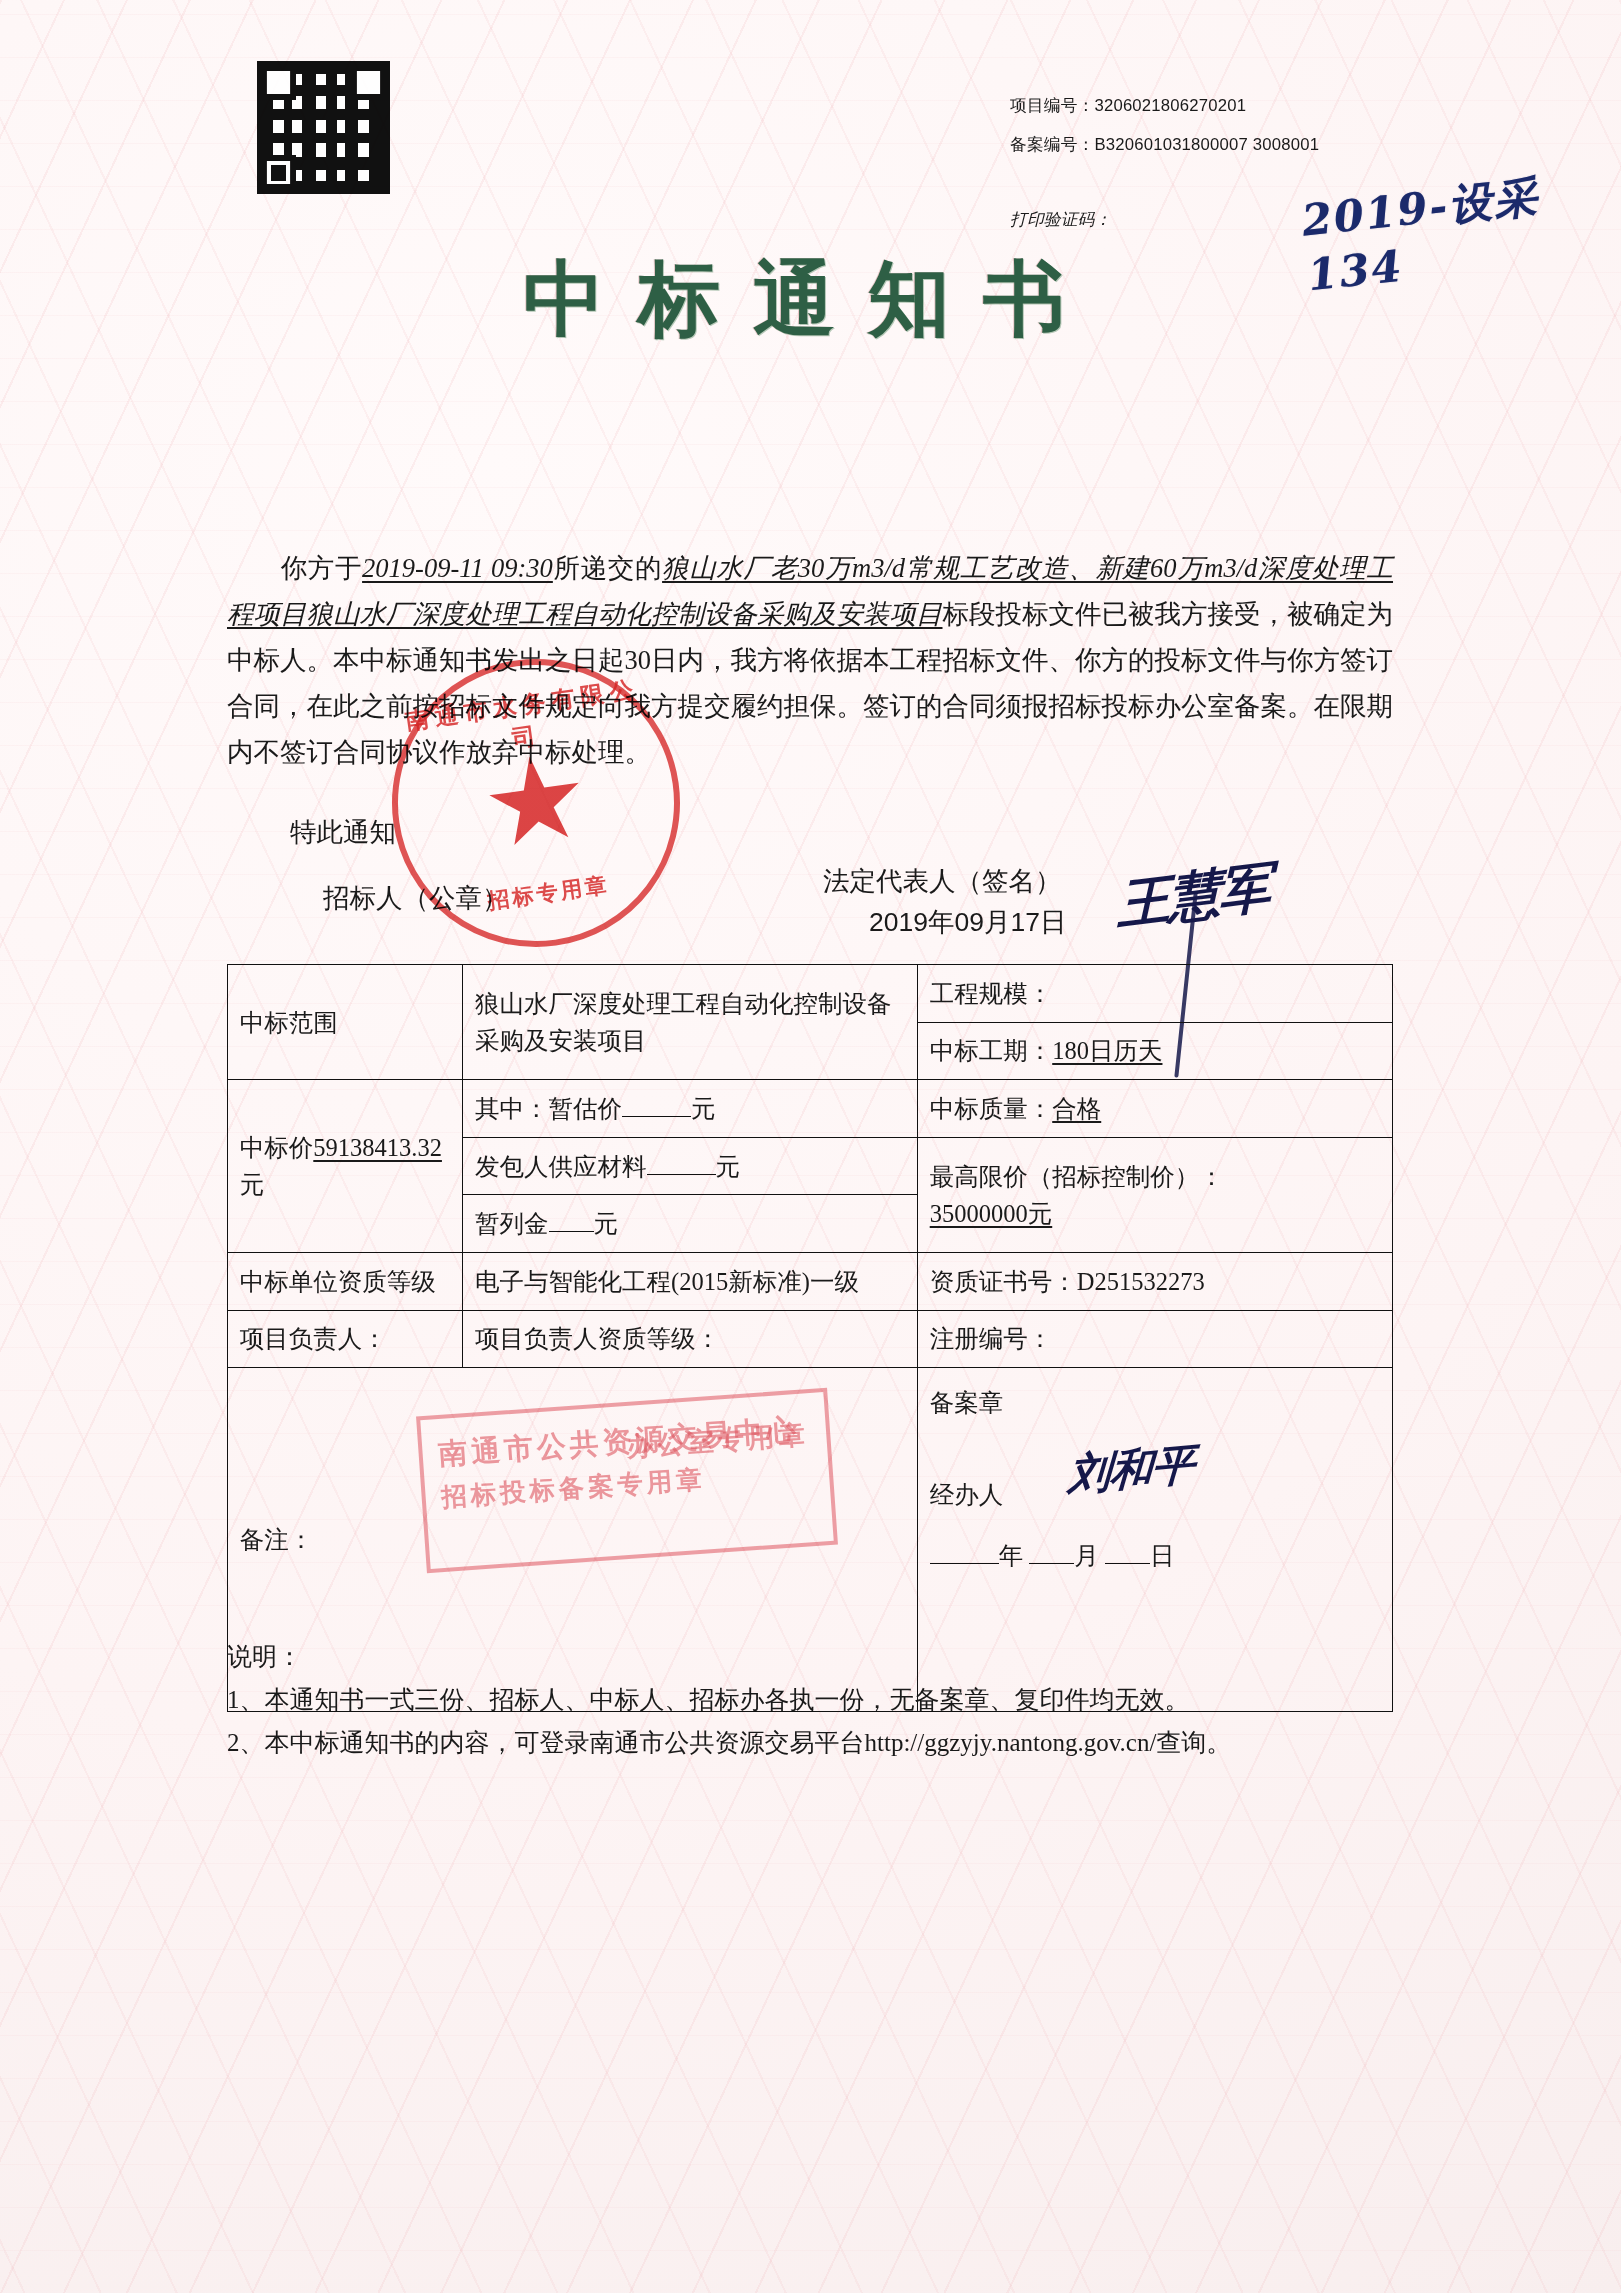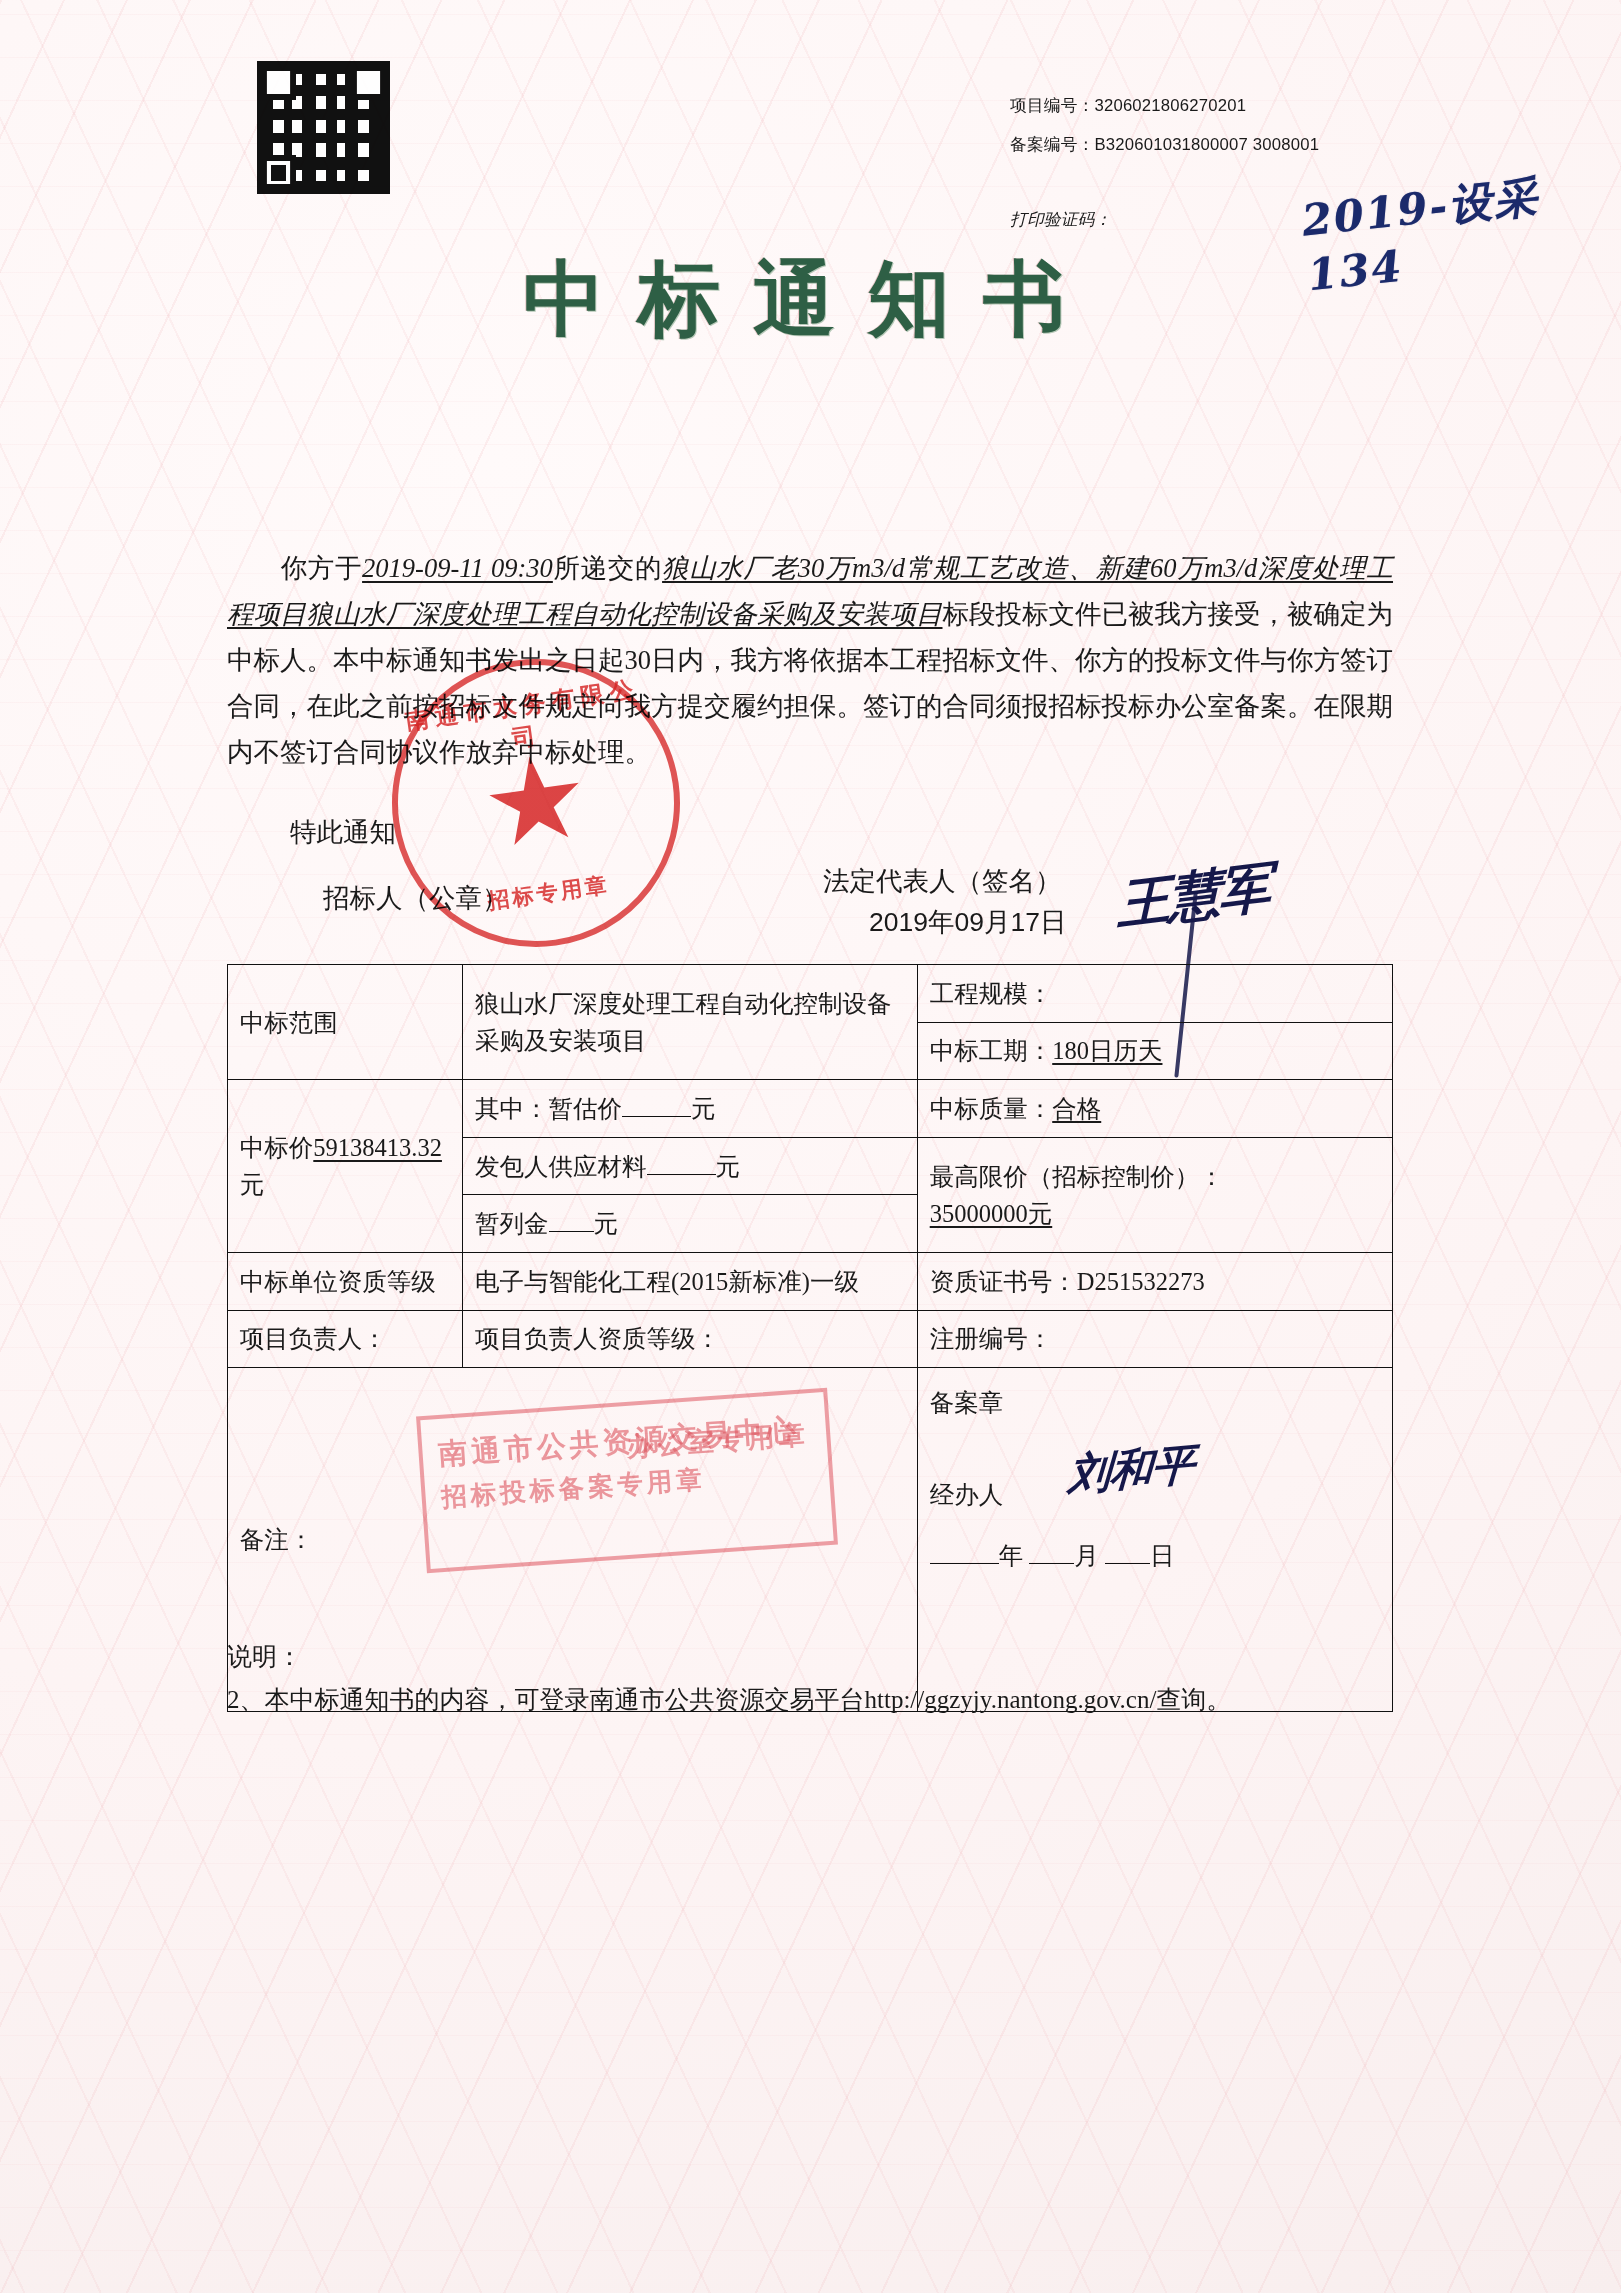--- a/index.html
+++ b/index.html
@@ -268,17 +268,18 @@
   <div class="seal-rect">
     <div class="big">南通市公共资源交易中心</div>
     <div>招标投标备案专用章</div>
     <div class="seal-rect-r">办公室专用章</div>
   </div>
 
   <div class="sig2">刘和平</div>
 
   <div class="notes">
     <span class="ln">说明：</span>
+    <span class="ln">1、本通知书一式三份、招标人、中标人、招标办各执一份，无备案章、复印件均无效。</span>
     <span class="ln">2、本中标通知书的内容，可登录南通市公共资源交易平台http://ggzyjy.nantong.gov.cn/查询。</span>
   </div>
 
 </div>
 
 
 </body></html>

